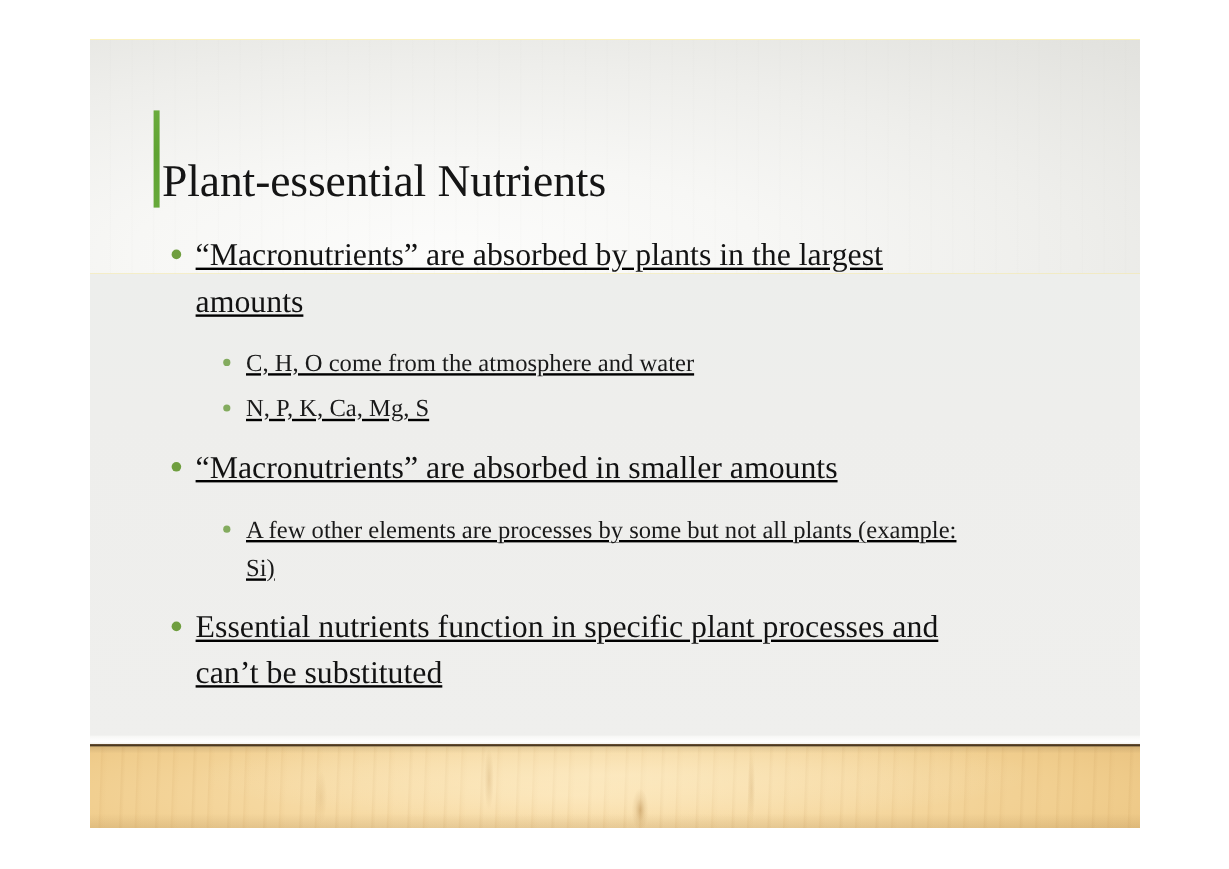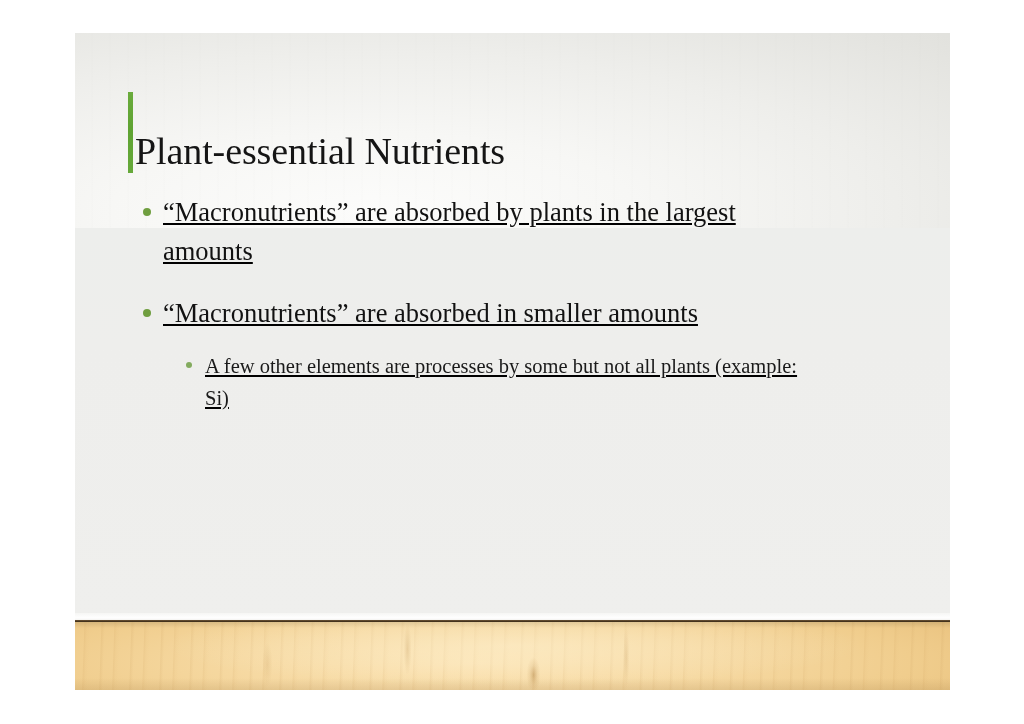--- a/index.html
+++ b/index.html
@@ -217,34 +217,48 @@
     <div id="slide-title">Plant-essential Nutrients</div>
 
     <div id="body">
 
       <div class="grp">
         <div class="l1 w1">
           <span class="dot"></span>
           <span>“Macronutrients” are absorbed by plants in the largest amounts</span>
         </div>
         <div class="sp-after-l1"></div>
+        <div class="l2 w2">
+          <span class="dot"></span>
+          <span>C, H, O come from the atmosphere and water</span>
+        </div>
+        <div class="l2 w2">
+          <span class="dot"></span>
+          <span>N, P, K, Ca, Mg, S</span>
+        </div>
       </div>
 
       <div class="sp-grp"></div>
 
       <div class="grp">
         <div class="l1 w3">
           <span class="dot"></span>
           <span>“Macronutrients” are absorbed in smaller amounts</span>
         </div>
         <div class="sp-after-l1"></div>
         <div class="l2 w2">
           <span class="dot"></span>
           <span>A few other elements are processes by some but not all plants (example: Si)</span>
         </div>
       </div>
 
       <div class="sp-grp"></div>
 
+      <div class="grp">
+        <div class="l1 w1">
+          <span class="dot"></span>
+          <span>Essential nutrients function in specific plant processes and can’t  be substituted</span>
+        </div>
+      </div>
 
     </div>
   </div>
 </div>
 
 </body></html>

